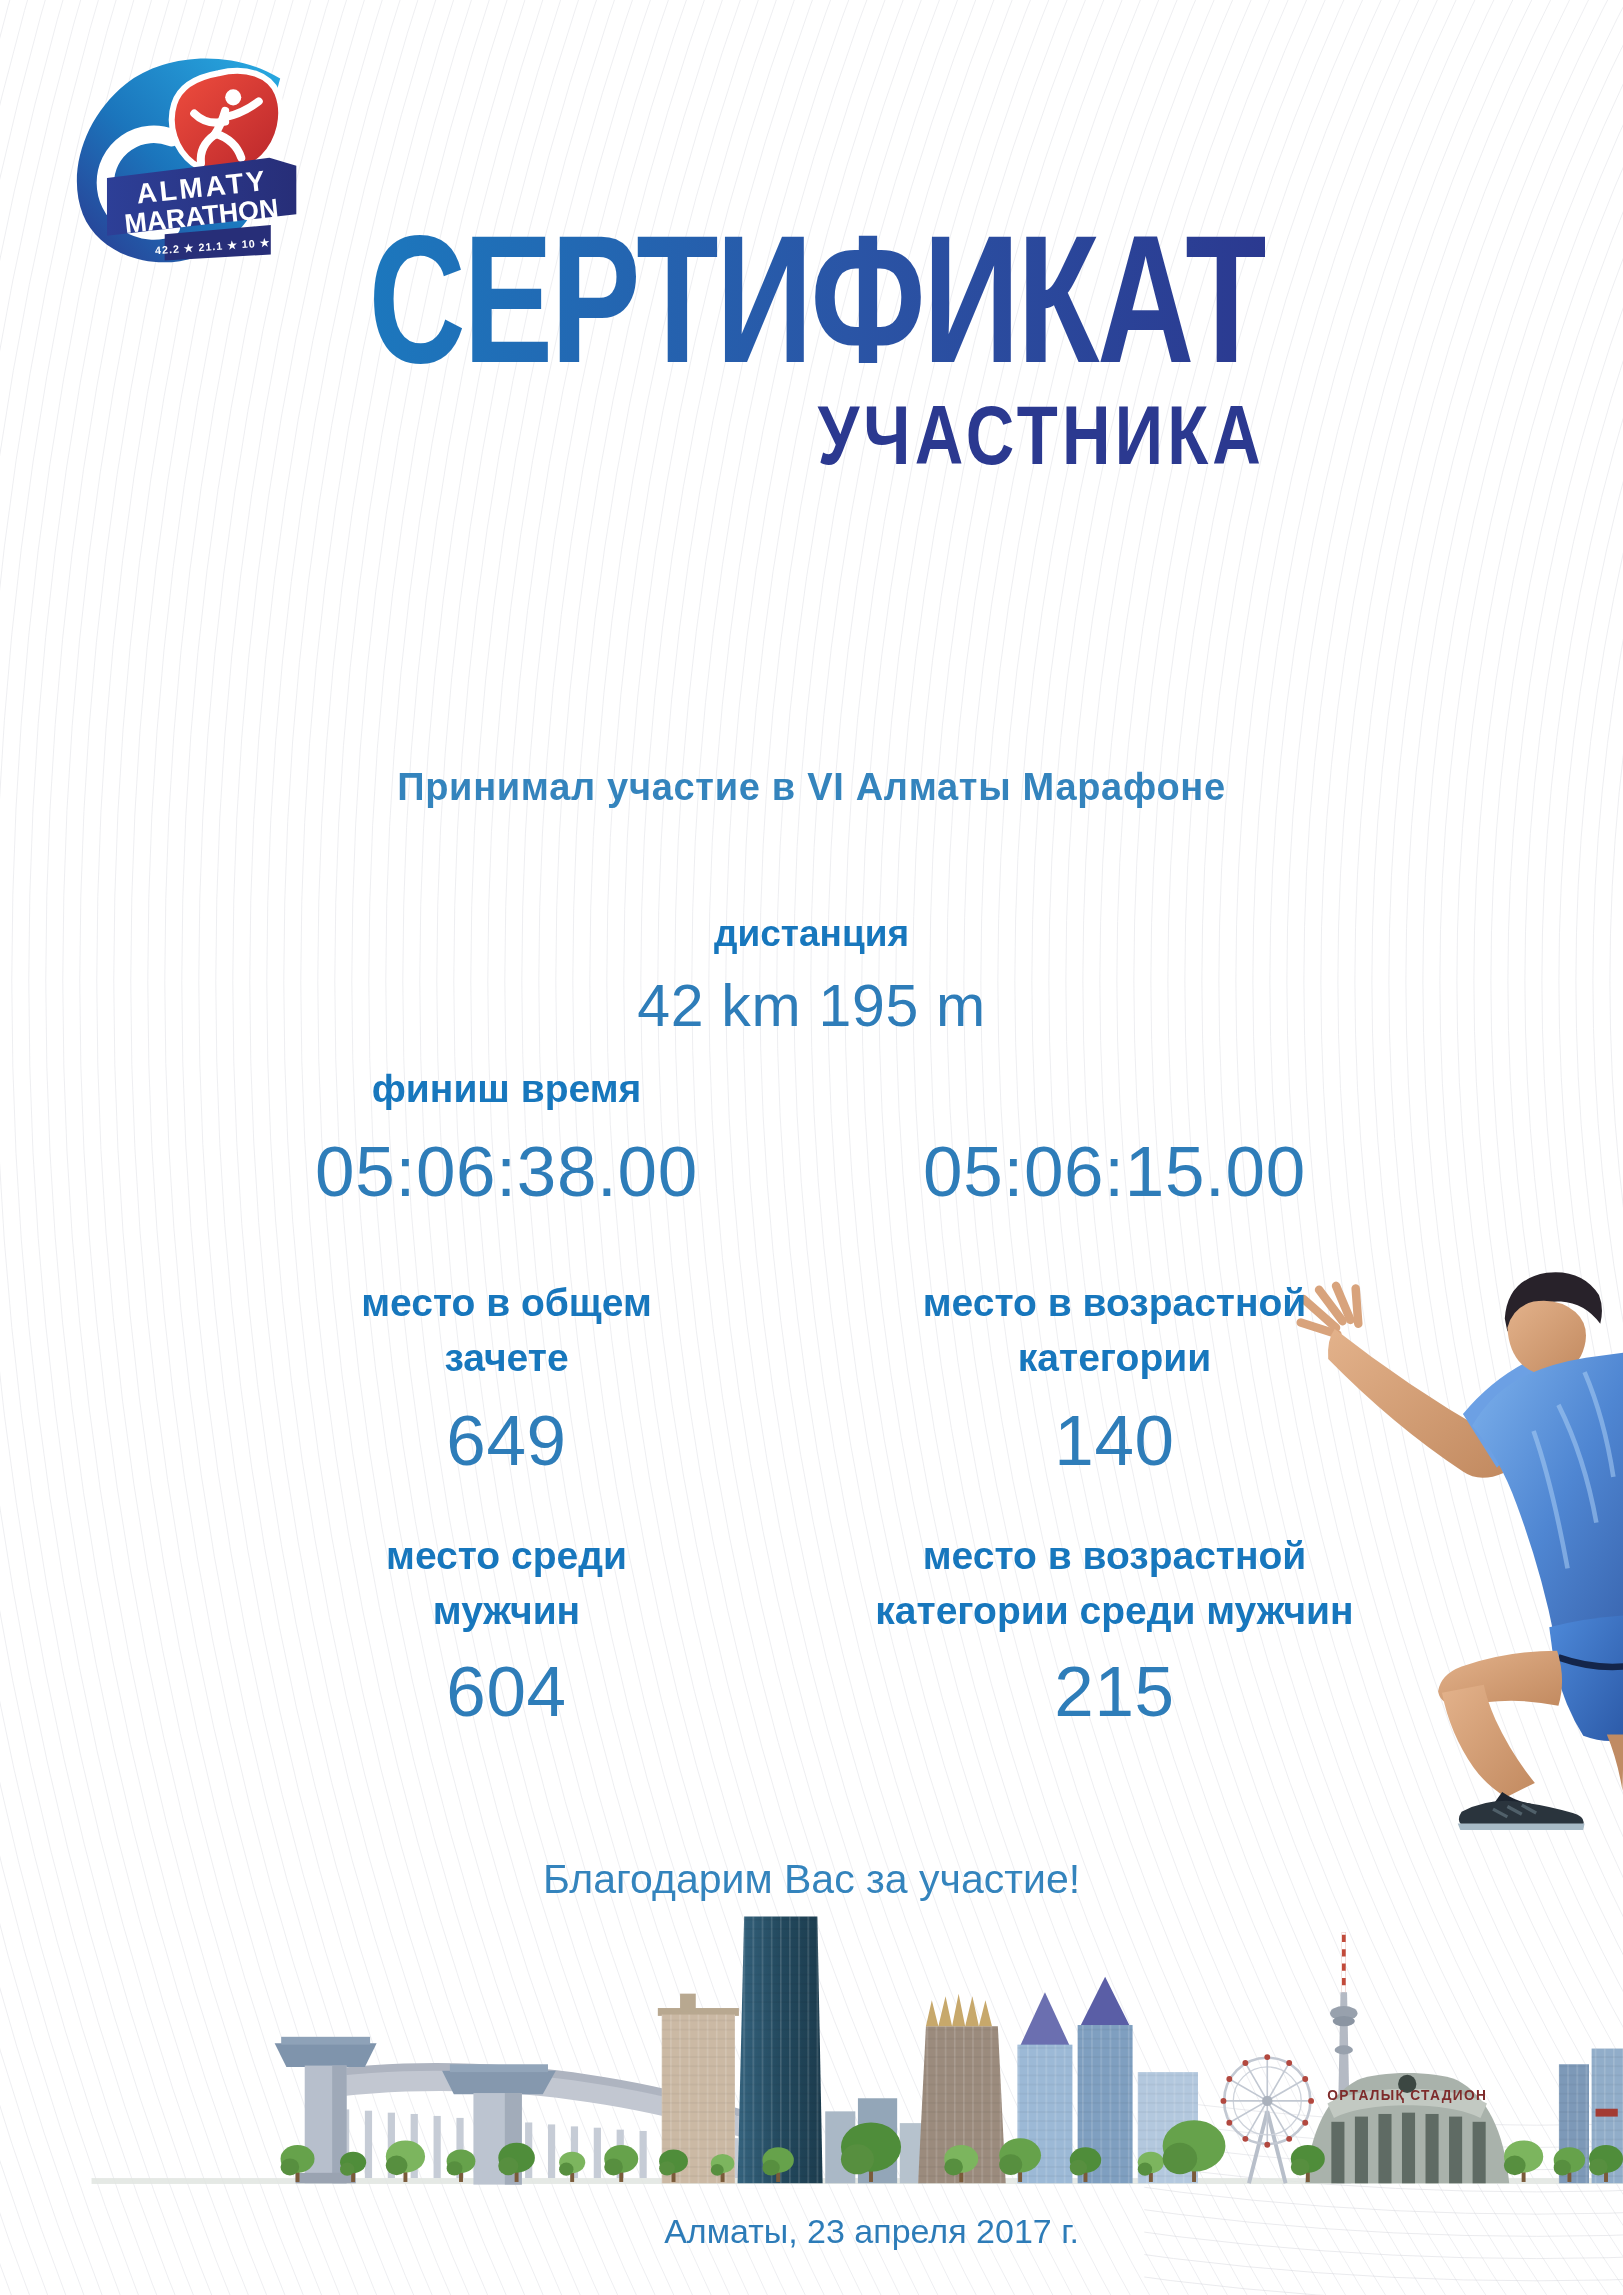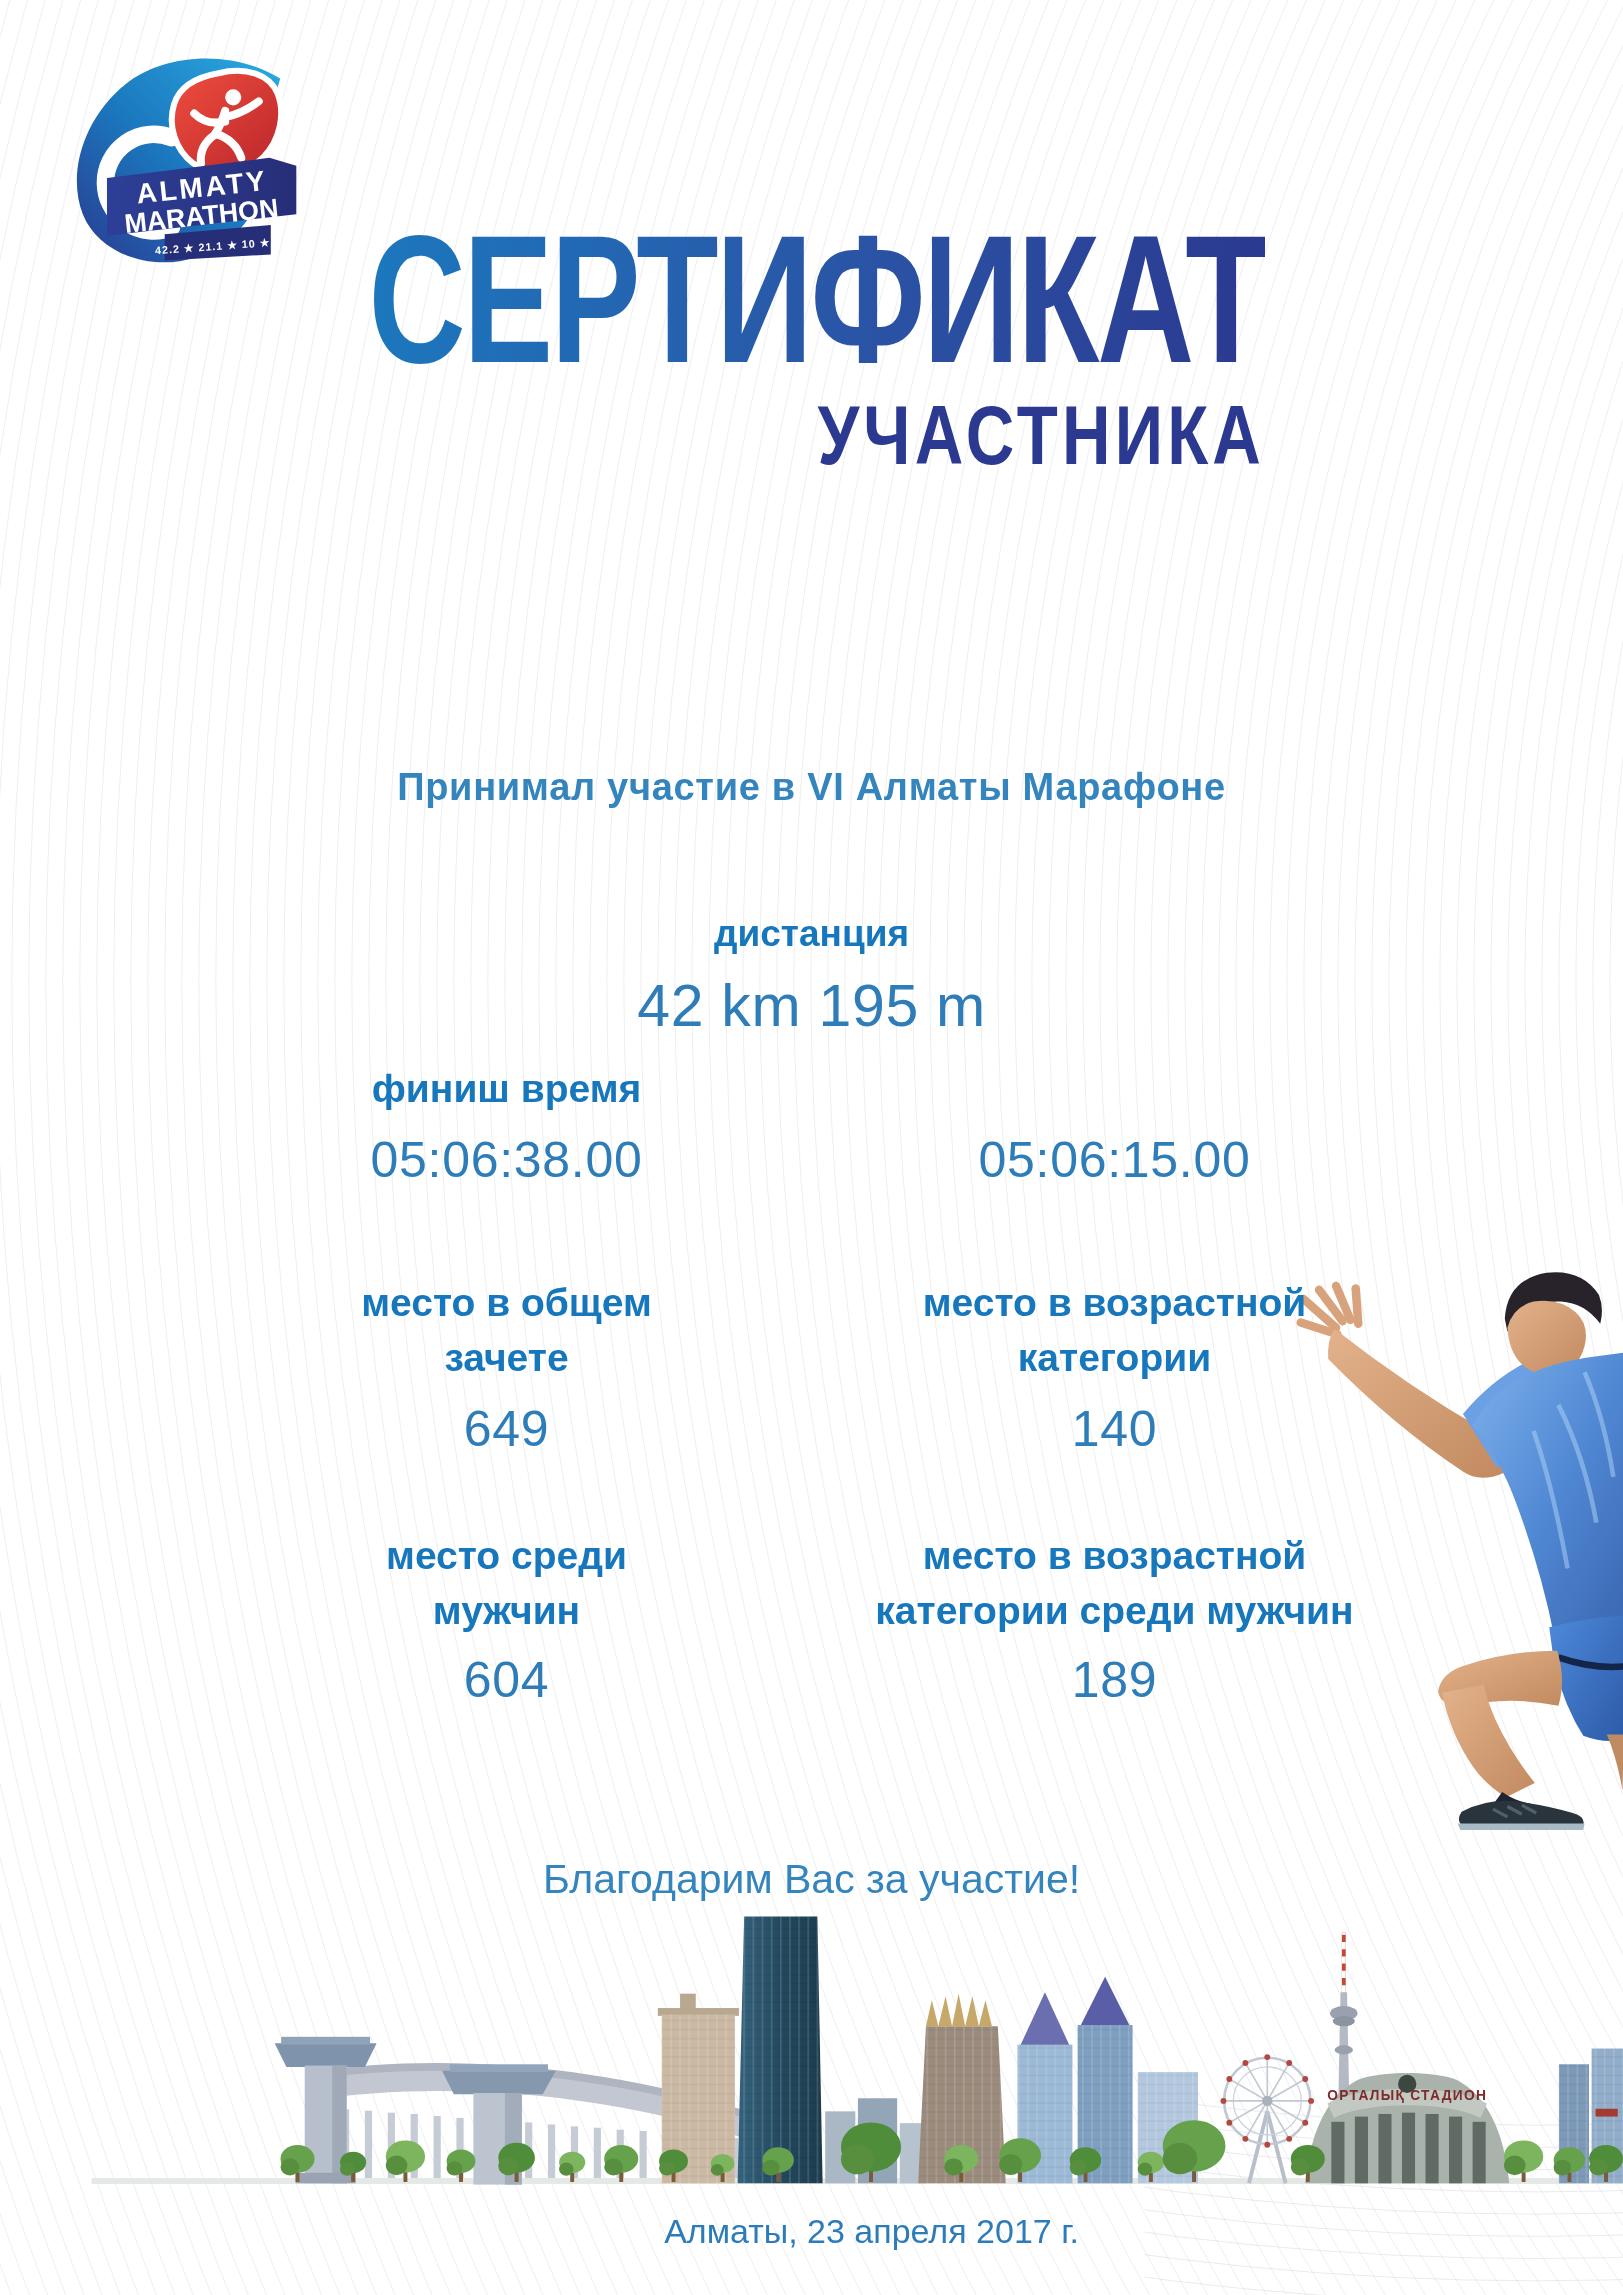--- a/index.html
+++ b/index.html
@@ -23,21 +23,21 @@
 
   
   .p-name{position:absolute;top:576px;left:0;width:100%;text-align:center;z-index:2;
     font-family:"Liberation Serif",serif;font-style:italic;font-weight:bold;
     font-size:119px;color:#1a6fb4;line-height:1.1;white-space:nowrap;}
 
   .event-line{position:absolute;top:766px;left:0;width:100%;text-align:center;z-index:2;
     font-size:38px;font-weight:700;color:#3484bd;letter-spacing:0.7px;}
 
   .label{font-weight:bold;color:#1777bd;font-size:39px;line-height:1.42;}
-  .value{font-weight:300;color:#2e7db9;font-size:50px;letter-spacing:0.7px;}
+  .value{font-weight:300;color:#2e7db9;font-size:71px;letter-spacing:0.7px;}
 
   .dist-label{position:absolute;top:908px;left:0;width:100%;text-align:center;font-size:37px;z-index:2;}
   .dist-value{position:absolute;top:972px;left:0;width:100%;text-align:center;z-index:2;font-size:59px;}
 
   .col-left{position:absolute;left:232px;width:549px;text-align:center;z-index:2;}
   .col-right{position:absolute;left:840px;width:549px;text-align:center;z-index:2;}
   .row-a-label{top:1061px;}
   .row-a-value{top:1131px;}
   .row-b-label{top:1275px;}
   .row-b-value{top:1400px;}
@@ -319,21 +319,21 @@
 
   <div class="col-left row-c-label label">
     <div>место среди</div>
     <div>мужчин</div>
   </div>
   <div class="col-left row-c-value value">604</div>
   <div class="col-right row-c-label label">
     <div>место в возрастной</div>
     <div>категории среди мужчин</div>
   </div>
-  <div class="col-right row-c-value value">189</div>
+  <div class="col-right row-c-value value">215</div>
 
   <div class="thanks">Благодарим Вас за участие!</div>
 
   <svg class="runner" viewBox="0 0 530 870">
     <defs>
       <linearGradient id="skinG" x1="0" y1="0" x2="1" y2="1">
         <stop offset="0" stop-color="#e3b28b"></stop>
           <stop offset="1" stop-color="#c28a60"></stop>
       </linearGradient>
       <linearGradient id="shirtG" x1="0" y1="0" x2="1" y2="1">

